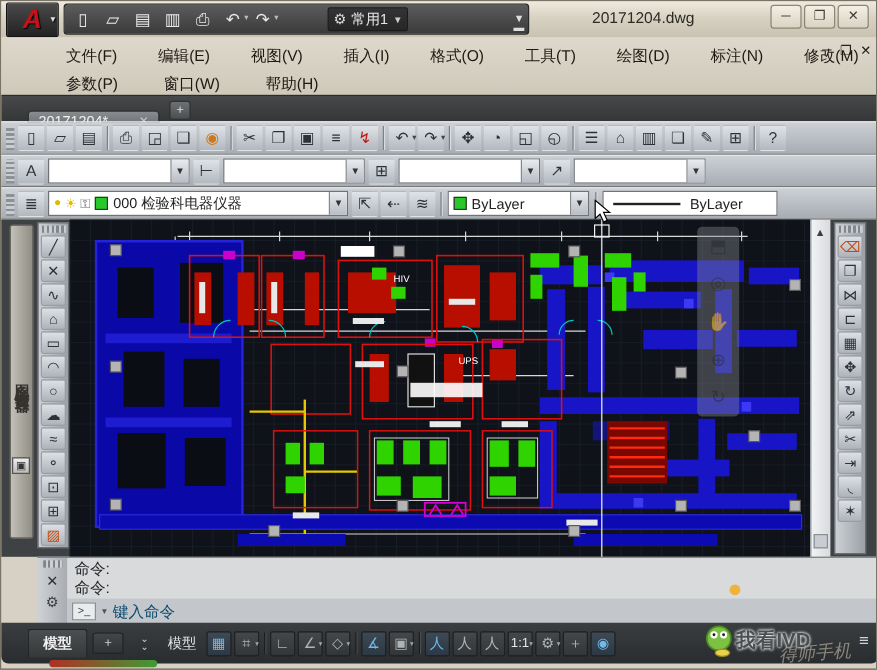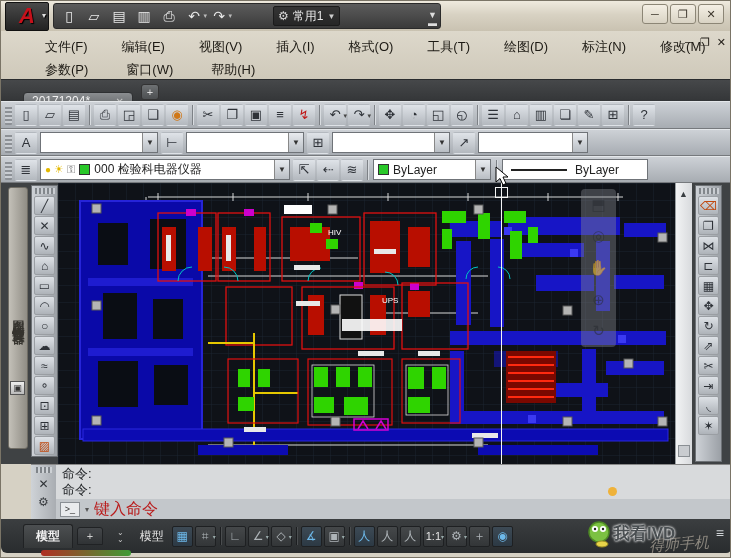--- a/index.html
+++ b/index.html
@@ -25,21 +25,21 @@
   #wsbox .car{font-size:8px;color:#ccc;}
   #qat-more{color:#ddd;font-size:9px;line-height:8px;text-align:center;margin-left:2px;}
   #win-title{left:445px;top:6px;width:180px;text-align:center;font-size:13px;color:#2e2a24;}
   #winbtns{right:8px;top:3px;display:flex;gap:2px;}
   .wbtn{width:26px;height:20px;border:1px solid #8c8676;border-radius:3px;
     background:linear-gradient(#f4efe4,#d9d3c4);color:#403a30;font-size:11px;line-height:18px;text-align:center;}
 
   
   #menubar{left:0;top:30px;width:731px;height:48px;background:linear-gradient(#ddd8cb,#cfc9ba);
     font-size:13px;color:#1d1a14;}
-  .menurow{position:absolute;left:40px;display:flex;gap:26px;}
+  .menurow{position:absolute;left:50px;display:flex;gap:26px;}
   #menurow1{top:6px;}
   #menurow2{top:29px;gap:30px;}
   .menu-item{padding:1px 4px;cursor:default;}
   #docbtns{position:absolute;right:6px;top:5px;display:flex;gap:7px;color:#24201a;font-size:11px;font-weight:bold;}
 
   
   #tabstrip{left:0;top:78px;width:731px;height:22px;background:linear-gradient(#46484a,#343638);border-top:1px solid #2a2c2e;}
   #filetab{position:absolute;left:22px;top:12px;height:18px;width:110px;
     background:linear-gradient(#8a8d90,#606365);border-radius:4px 4px 0 0;border:1px solid #2e3032;
     color:#f2f2f2;font-size:12px;display:flex;align-items:center;justify-content:space-between;padding:0 8px;text-align:right;}
@@ -96,21 +96,21 @@
   #cmdwin{left:30px;top:463px;width:701px;height:55px;background:#c3c7cb;border-top:1px solid #888;}
   #cmd-side{position:absolute;left:0;top:0;width:25px;height:55px;background:linear-gradient(90deg,#cfd3d7,#a9adb2);
     display:flex;flex-direction:column;align-items:center;gap:4px;padding-top:2px;}
   #cmd-side .dots{width:16px;height:6px;background:repeating-linear-gradient(90deg,#7f8489 0 2px,#cdd1d5 2px 4px);}
   #cmd-side .cx{color:#2e3236;font-weight:bold;font-size:12px;}
   #cmd-side .wrench{color:#3a3e42;font-size:12px;}
   #cmd-hist{position:absolute;left:25px;top:0;width:676px;height:34px;background:#d8dadc;font-size:13px;color:#26292c;padding:1px 6px;line-height:16px;}
   #cmd-input{position:absolute;left:25px;top:34px;width:676px;height:21px;background:#c3c7cb;display:flex;align-items:center;gap:5px;padding:0 4px;}
   #cmd-prompt{width:20px;height:15px;background:#e9ebed;border:1px solid #8a8f94;font-size:9px;line-height:13px;text-align:center;color:#333;}
   #cmd-prompt-dd{font-size:8px;color:#555;}
-  #cmd-placeholder{color:#b91c1c;font-size:16px;}
+  #cmd-placeholder{color:#0c4a6e;font-size:13px;}
 
   
   #statusbar{left:0;top:518px;width:731px;height:34px;background:linear-gradient(#3b3e40,#292c2e);
     border-radius:0 0 6px 6px;display:flex;align-items:center;color:#d8d8d8;}
   #model-tab{margin-left:22px;padding:3px 12px;background:linear-gradient(#4c4f51,#353839);
     border:1px solid #202224;border-bottom:none;border-radius:3px 3px 0 0;font-size:12px;font-weight:bold;color:#f0f0f0;}
   #layout-plus{margin-left:4px;width:26px;height:18px;background:linear-gradient(#44474a,#303335);border:1px solid #202224;
     border-radius:3px 3px 0 0;color:#cfcfcf;text-align:center;font-size:11px;line-height:16px;}
   #layout-chev{margin-left:14px;color:#c8c8c8;font-size:8px;line-height:7px;text-align:center;}
   #sb-model-label{margin-left:16px;font-size:12px;color:#e2e2e2;}
@@ -151,20 +151,21 @@
         <span class="qbtn">⎙</span>
         <span class="qbtn">↶<span class="dd">▾</span></span>
         <span class="qbtn">↷<span class="dd">▾</span></span>
       </div>
     <div id="wsbox" class="abs" style="left:266px;top:5px;">
       <span class="gear">⚙</span>
       <span>常用1</span>
       <span class="car">▼</span>
     </div>
     <div id="qat-more" class="abs" style="left:425px;top:10px;">▼<br>▬</div>
+    <div id="win-title" class="abs">20171204.dwg</div>
     <div id="winbtns" class="abs">
       <div class="wbtn">─</div>
       <div class="wbtn">❐</div>
       <div class="wbtn">✕</div>
     </div>
   </div>
 
   <div id="menubar" class="abs">
     <div id="menurow1" class="menurow">
       <span class="menu-item">文件(F)</span>

